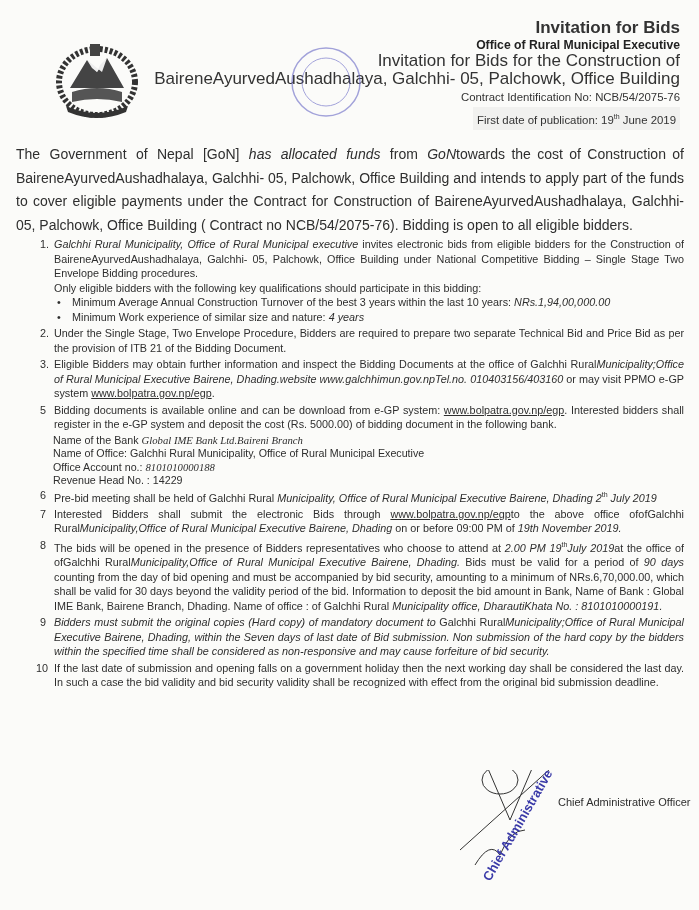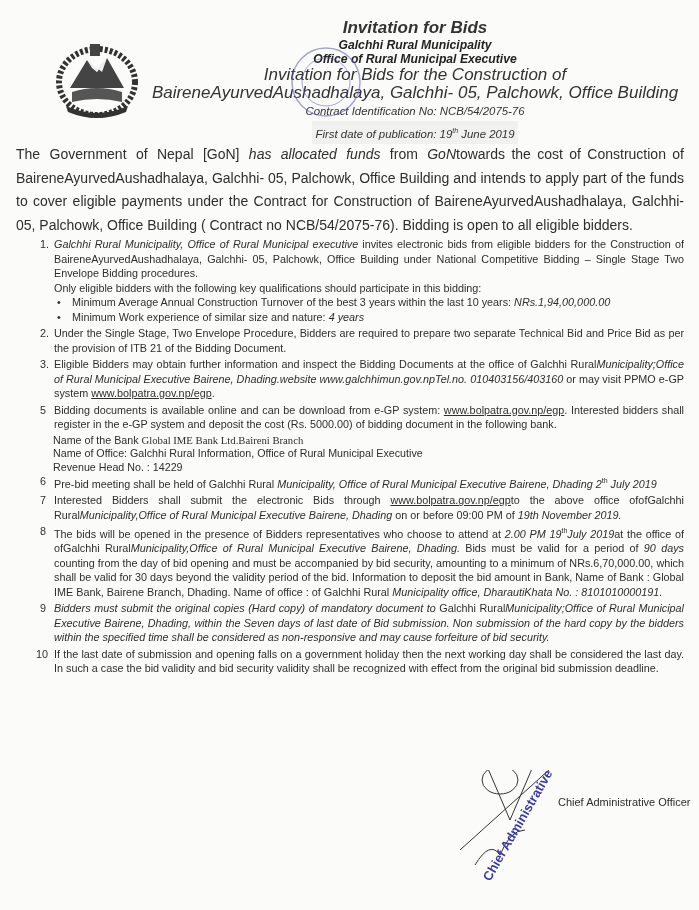--- a/index.html
+++ b/index.html
@@ -1,36 +1,36 @@
 <!DOCTYPE html>
 <html><head>
 <meta charset="utf-8">
 <style>
   html, body { margin:0; padding:0; }
   body { width:699px; height:910px; background:#fbfbf9; position:relative; overflow:hidden;
          font-family:"Liberation Sans", sans-serif; color:#2a2a2a; }
   .emblem { position:absolute; left:52px; top:40px; width:90px; height:80px; }
-  .header { position:absolute; left:150px; width:530px; text-align:center; top:18px;font-style:italic; }
+  .header { position:absolute; left:150px; width:530px; text-align:right; top:18px; }
   .h-title { font-weight:bold; font-size:17px; line-height:20px; color:#333; }
   .h-sub { font-weight:bold; font-size:12.2px; line-height:14px; color:#222; }
   .h-line { font-size:17px; line-height:18px; color:#333; }
   .h-line2 { font-size:11.4px; line-height:19px; color:#333; }
   .pubdate { display:inline-block; background:#f1f1ef; padding:0 4px; }
   .seal { position:absolute; left:266px; top:42px; width:120px; height:82px; opacity:.55; }
   .body { position:absolute; left:16px; top:143px; width:668px; font-size:11px; color:#2e2e2e; }
   .intro { line-height:23.5px; text-align:justify; font-size:14px; }
   .intro span.w { word-spacing:3px; }
   ol { margin:0; padding:0; list-style:none; }
   .item { position:relative; padding-left:38px; text-align:justify; line-height:14.5px; font-size:10.8px; margin-bottom:2px; }
   .num { position:absolute; left:24px; top:0; }
   .num2 { left:20px; }
   .bul { position:relative; padding-left:18px; text-align:justify; }
   .bul:before { content:"•"; position:absolute; left:3px; }
   .serif-it { font-family:"Liberation Serif", serif; font-style:italic; }
-  .serif { font-family:"Liberation Serif", serif; }
+  .serif { font-family:"Liberation Serif", serif;font-style:italic; }
   .bank { padding-left:37px; line-height:13.6px; font-size:10.7px; }
   a.u { color:#2e2e2e; text-decoration:underline; }
   .sig-area { position:absolute; left:440px; top:770px; width:250px; height:120px; }
   .cao { position:absolute; left:558px; top:796px; font-size:11px; color:#2e2e2e; }
   sup { font-size:7px; }
 </style>
 </head>
 <body>
 
 <div class="emblem">
@@ -39,21 +39,20 @@
     <path d="M18 48 L35 20 L45 32 L55 18 L72 48 Z" fill="#444"></path>
     <path d="M35 20 L40 28 L45 32 L48 25 L55 18 L50 32 Z" fill="#eee"></path>
     <path d="M20 52 Q45 44 70 52 L70 62 Q45 56 20 62 Z" fill="#555"></path>
     <rect x="38" y="4" width="10" height="12" fill="#444"></rect>
     <path d="M14 66 Q45 80 76 66 L74 72 Q45 84 16 72 Z" fill="#333"></path>
   </svg>
 </div>
 
 <div class="header">
   <div class="h-title">Invitation for Bids</div>
-  <div class="h-sub">Galchhi Rural Municipality</div>
   <div class="h-sub">Office of Rural Municipal Executive</div>
   <div class="h-line">Invitation for Bids for the Construction of</div>
   <div class="h-line">BaireneAyurvedAushadhalaya, Galchhi- 05, Palchowk, Office Building</div>
   <div class="h-line2">Contract Identification No: NCB/54/2075-76</div>
   <div class="h-line2"><span class="pubdate"><span>First date of publication: 19</span><sup>th</sup><span> June 2019</span></span></div>
 </div>
 
 <div class="seal">
   <svg width="120" height="82" viewBox="0 0 120 82">
     <circle cx="60" cy="40" r="34" fill="none" stroke="#5a5ac0" stroke-width="1.5"></circle>
@@ -81,21 +80,22 @@
       <span>Eligible Bidders may obtain further information and inspect the Bidding Documents at the office of Galchhi Rural</span><i>Municipality;Office of Rural Municipal Executive Bairene, Dhading.website www.galchhimun.gov.npTel.no. 010403156/403160</i><span> or may visit PPMO e-GP system </span><a class="u">www.bolpatra.gov.np/egp</a><span>.</span>
     </li>
     <li class="item">
       <span class="num">5</span>
       <span>Bidding documents is available online and can be download from e-GP system: </span><a class="u">www.bolpatra.gov.np/egp</a><span>. Interested bidders shall register in the e-GP system and deposit the cost (Rs. 5000.00) of bidding document in the following bank.</span>
     </li>
   </ol>
 
   <div class="bank">
     <div><span>Name of the Bank </span><span class="serif">Global IME Bank Ltd.Baireni Branch</span></div>
-    <div>Name of Office: Galchhi Rural Information, Office of Rural Municipal Executive</div>
+    <div>Name of Office: Galchhi Rural Municipality, Office of Rural Municipal Executive</div>
+    <div><span>Office Account no.: </span><span class="serif-it">8101010000188</span></div>
     <div>Revenue Head No. : 14229</div>
   </div>
 
   <ol>
     <li class="item">
       <span class="num">6</span>
       <span>Pre-bid meeting shall be held of Galchhi Rural </span><i>Municipality, Office of Rural Municipal Executive Bairene, Dhading 2</i><sup>th</sup><i> July 2019</i>
     </li>
     <li class="item">
       <span class="num">7</span>

